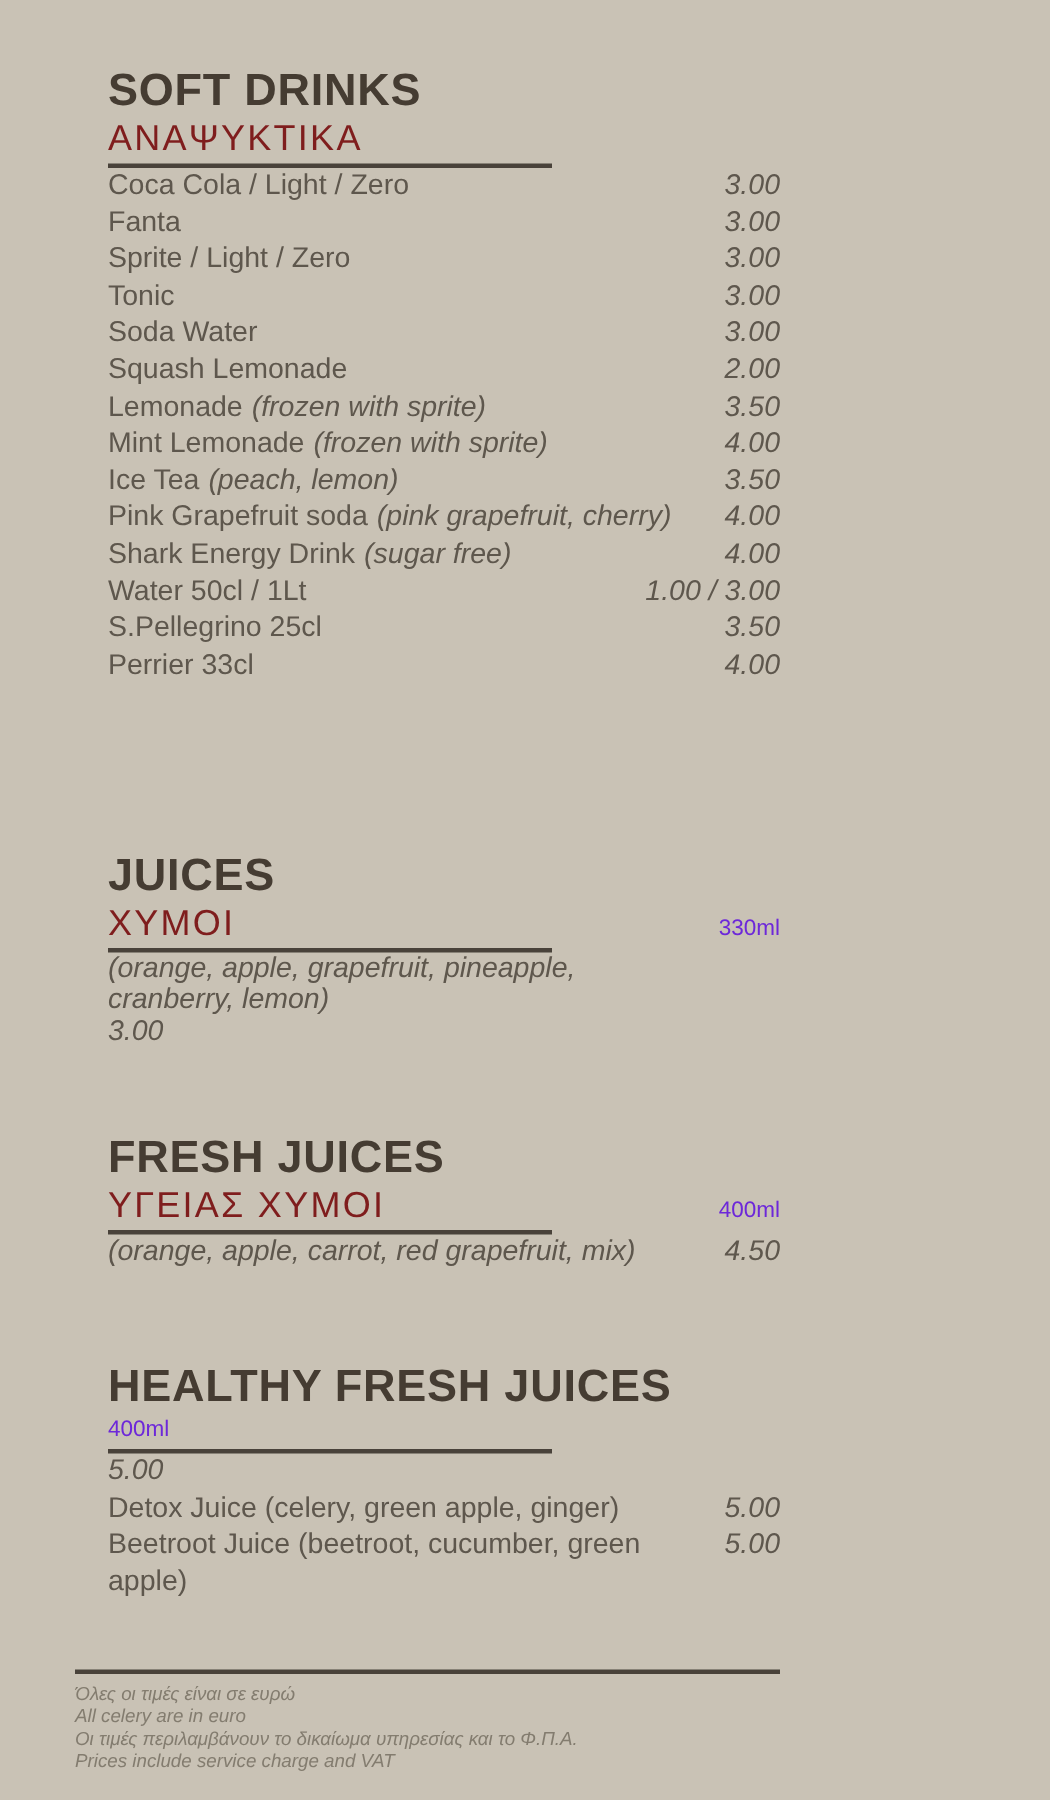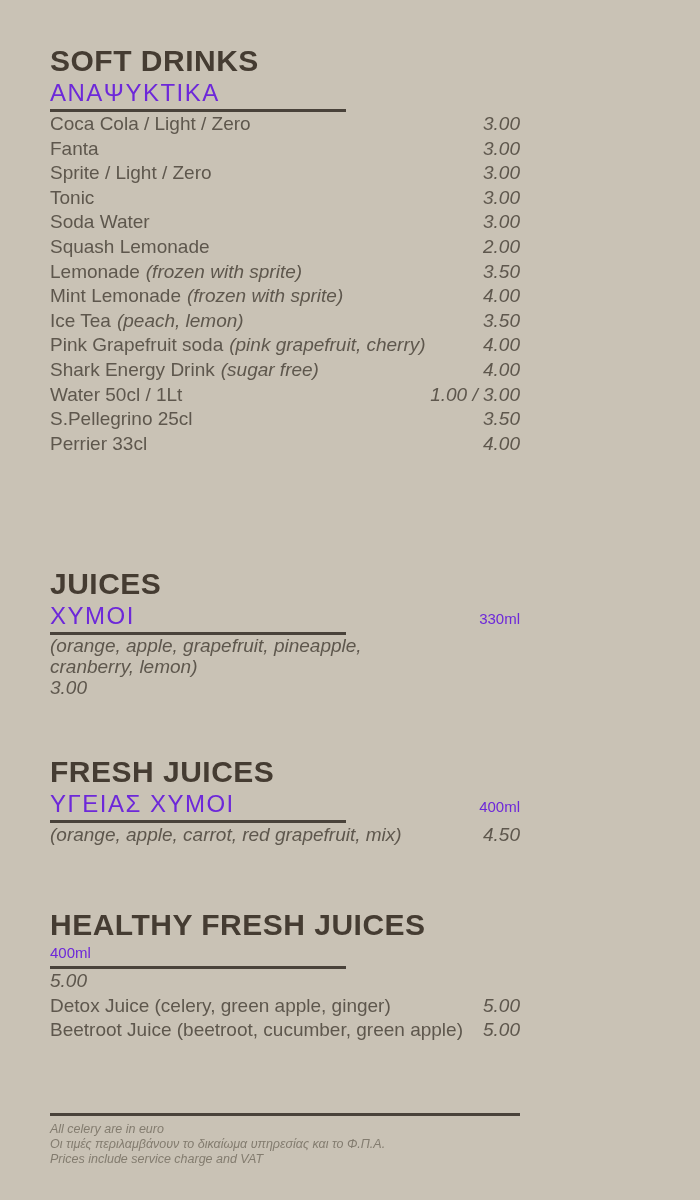--- a/index.html
+++ b/index.html
@@ -7,41 +7,41 @@
   body {
     width: 700px; height: 1200px;
     background: #c9c2b5;
     font-family: "Liberation Sans", sans-serif;
     color: #5e574d;
     overflow: hidden;
   }
   .page {
     position: relative;
     width: 570px; height: 1200px;
-    padding: 46px 50px 0 50px;
+    padding: 46px 50px 0 72px;
     border-radius: 10px;
   }
   .section-title {
     font-size: 30px;
     font-weight: 700;
     letter-spacing: 0.5px;
     line-height: 30px;
     color: #453c32;
   }
   .subtitle-row {
     display: flex;
     justify-content: space-between;
     align-items: flex-end;
     margin-top: 4px;
   }
   .section-subtitle {
     font-size: 24px;
     line-height: 25px;
     letter-spacing: 1.5px;
-    color: #6d28d9;
+    color: #7f1d1d;
     font-weight: 400;
   }
   .section-size {
     font-size: 15px;
     color: #6d28d9;
     line-height: 18px;
   }
   .divider {
     width: 296px;
     height: 0;
@@ -203,19 +203,20 @@
       <div class="menu-row">
           <div class="row-left"><span class="item-name">Beetroot Juice (beetroot, cucumber, green apple)</span><span class="item-note"></span></div>
           <div class="price">5.00</div>
         </div>
     </div>
   </div>
 
   <div class="footer">
     <div class="footer-divider"></div>
     <div class="footer-lines">
+      <div class="footer-line">Όλες οι τιμές είναι σε ευρώ</div>
       <div class="footer-line">All celery are in euro</div>
       <div class="footer-line">Οι τιμές περιλαμβάνουν το δικαίωμα υπηρεσίας και το Φ.Π.Α.</div>
       <div class="footer-line">Prices include service charge and VAT</div>
     </div>
   </div>
 
 </div>
 
 </body></html>

